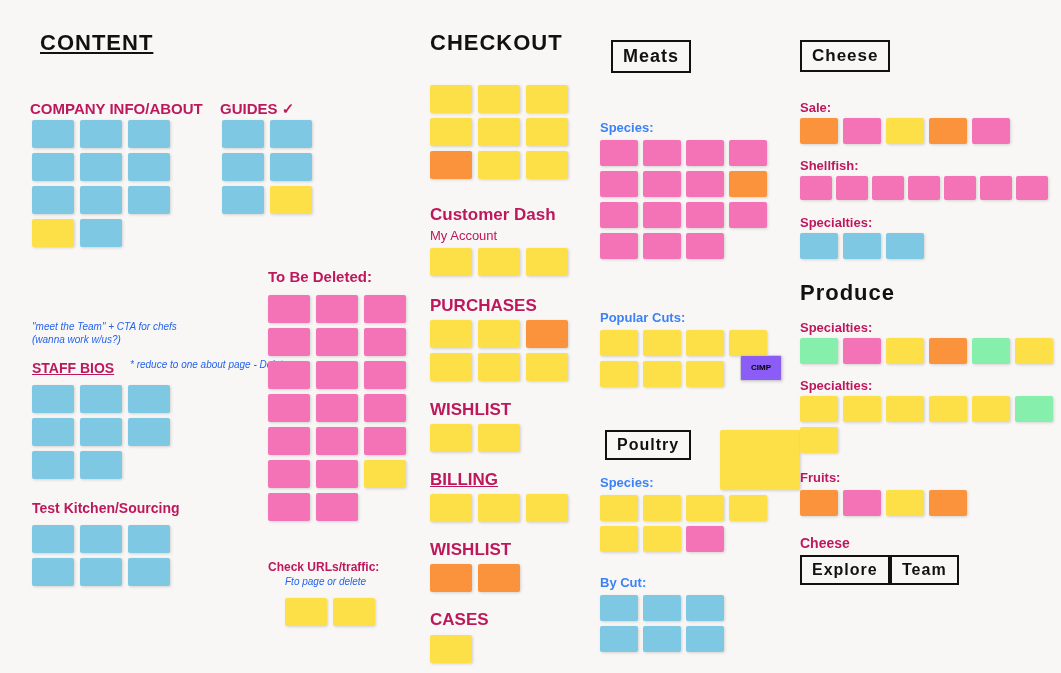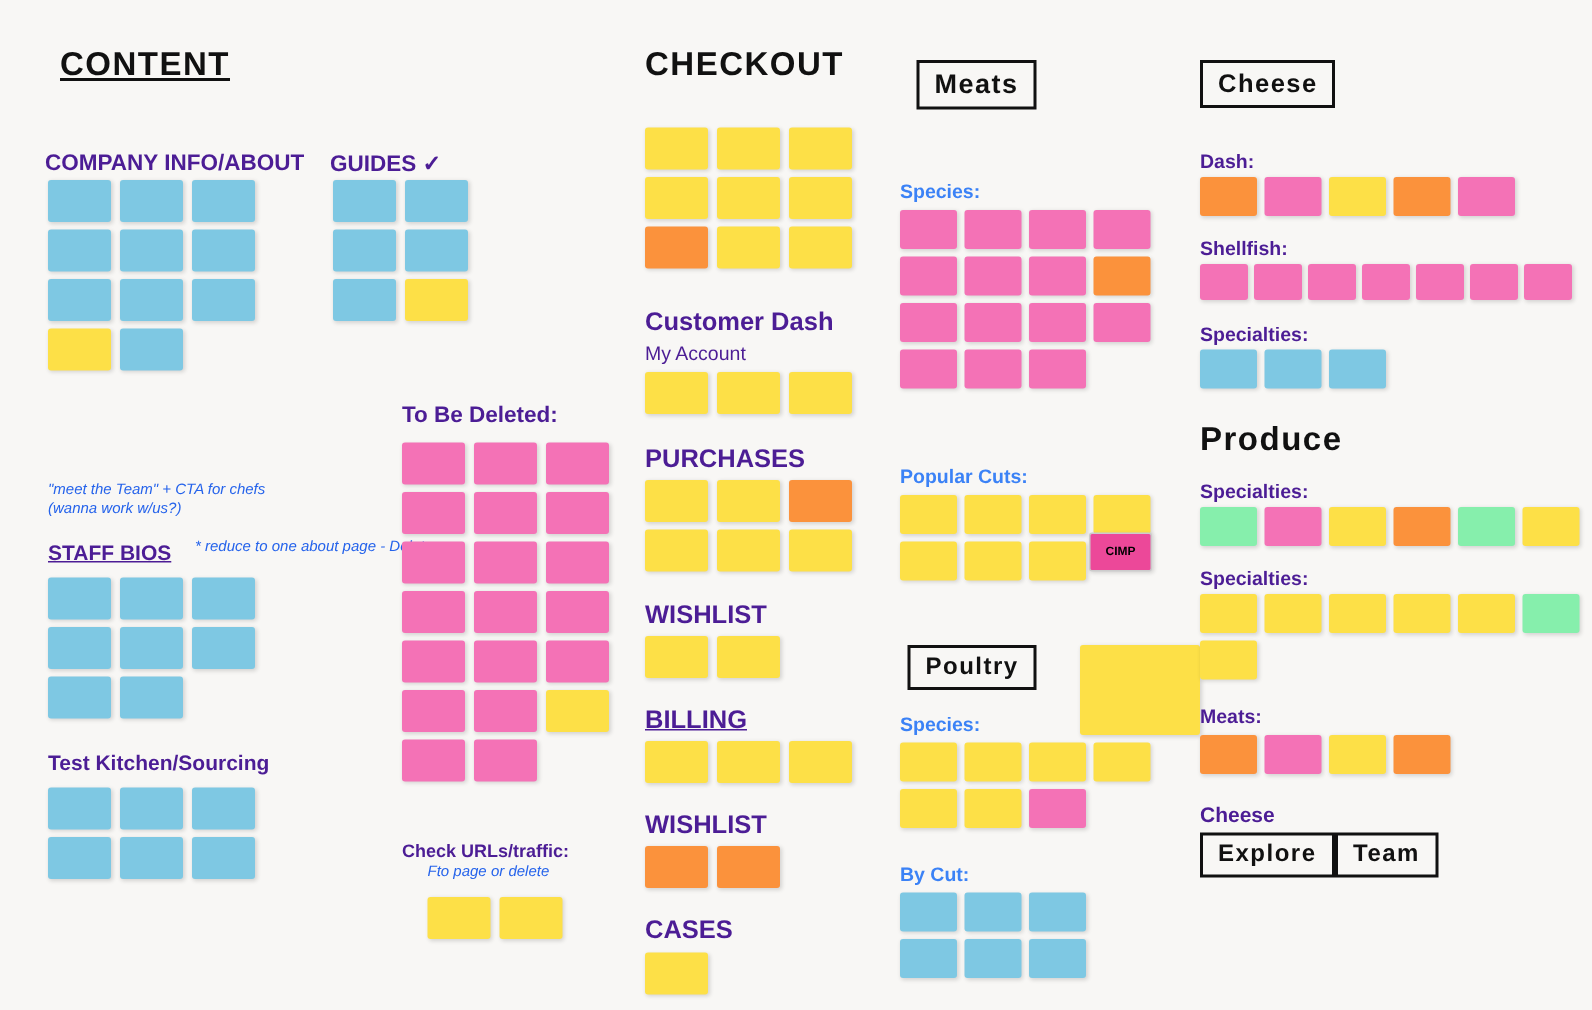--- a/index.html
+++ b/index.html
@@ -18,21 +18,21 @@
       font-size: 7px;
       padding: 2px 3px;
       line-height: 1.2;
       box-shadow: 1px 1px 3px rgba(0,0,0,0.15);
     }
     .sticky.blue { background: #7ec8e3; }
     .sticky.pink { background: #f472b6; }
     .sticky.yellow { background: #fde047; }
     .sticky.orange { background: #fb923c; }
     .sticky.green { background: #86efac; }
-    .sticky.white { background: #ec4899; border: 1px solid #ccc; }
+    .sticky.white { background: #8b5cf6; border: 1px solid #ccc; margin-left: 14px; }
 
     .section-label {
       position: absolute;
       font-size: 22px;
       font-weight: bold;
       font-family: 'Arial', sans-serif;
       color: #111;
       text-decoration: underline;
       letter-spacing: 1px;
     }
@@ -42,21 +42,21 @@
     .section-label.boxed {
       border: 2px solid #111;
       text-decoration: none;
       padding: 4px 10px;
       font-size: 18px;
     }
     .sub-label {
       position: absolute;
       font-size: 13px;
       font-weight: bold;
-      color: #4c1d95;
+      color: #be185d;
       font-family: 'Arial', sans-serif;
     }
     .sub-label.blue-text { color: #3b82f6; }
     .annotation {
       position: absolute;
       font-size: 10px;
       color: #2563eb;
       font-style: italic;
       max-width: 180px;
       line-height: 1.3;
@@ -235,21 +235,21 @@
 <div class="sticky blue" style="left:600px; top:626px; width:38px; height:26px;"></div>
 <div class="sticky blue" style="left:643px; top:626px; width:38px; height:26px;"></div>
 <div class="sticky blue" style="left:686px; top:626px; width:38px; height:26px;"></div>
 
 <div class="sticky white" style="left:726px; top:355px; width:42px; height:26px; font-size:8px; display:flex; align-items:center; justify-content:center; font-weight:bold;">CIMP</div>
 
 <div class="sticky yellow" style="left:720px; top:430px; width:80px; height:60px; font-size:7px;"></div>
 
 <div class="section-label boxed" style="left:800px; top:40px; font-size:17px;">Cheese</div>
 
-<div class="sub-label" style="left:800px; top:100px; font-size:13px;">Dash:</div>
+<div class="sub-label" style="left:800px; top:100px; font-size:13px;">Sale:</div>
 
 <div class="sticky orange" style="left:800px; top:118px; width:38px; height:26px;"></div>
 <div class="sticky pink" style="left:843px; top:118px; width:38px; height:26px;"></div>
 <div class="sticky yellow" style="left:886px; top:118px; width:38px; height:26px;"></div>
 <div class="sticky orange" style="left:929px; top:118px; width:38px; height:26px;"></div>
 <div class="sticky pink" style="left:972px; top:118px; width:38px; height:26px;"></div>
 
 <div class="sub-label" style="left:800px; top:158px; font-size:13px;">Shellfish:</div>
 
 <div class="sticky pink" style="left:800px; top:176px; width:32px; height:24px;"></div>
@@ -277,21 +277,21 @@
 
 <div class="sub-label" style="left:800px; top:378px; font-size:13px;">Specialties:</div>
 <div class="sticky yellow" style="left:800px; top:396px; width:38px; height:26px;"></div>
 <div class="sticky yellow" style="left:843px; top:396px; width:38px; height:26px;"></div>
 <div class="sticky yellow" style="left:886px; top:396px; width:38px; height:26px;"></div>
 <div class="sticky yellow" style="left:929px; top:396px; width:38px; height:26px;"></div>
 <div class="sticky yellow" style="left:972px; top:396px; width:38px; height:26px;"></div>
 <div class="sticky green" style="left:1015px; top:396px; width:38px; height:26px;"></div>
 <div class="sticky yellow" style="left:800px; top:427px; width:38px; height:26px;"></div>
 
-<div class="sub-label" style="left:800px; top:470px; font-size:13px;">Meats:</div>
+<div class="sub-label" style="left:800px; top:470px; font-size:13px;">Fruits:</div>
 <div class="sticky orange" style="left:800px; top:490px; width:38px; height:26px;"></div>
 <div class="sticky pink" style="left:843px; top:490px; width:38px; height:26px;"></div>
 <div class="sticky yellow" style="left:886px; top:490px; width:38px; height:26px;"></div>
 <div class="sticky orange" style="left:929px; top:490px; width:38px; height:26px;"></div>
 
 <div class="sub-label" style="left:800px; top:535px; font-size:14px; font-weight:bold;">Cheese</div>
 
 <div class="section-label boxed" style="left:800px; top:555px; font-size:16px; cursor:pointer;">Explore</div>
 
 <div class="section-label boxed" style="left:890px; top:555px; font-size:16px; cursor:pointer;">Team</div>

